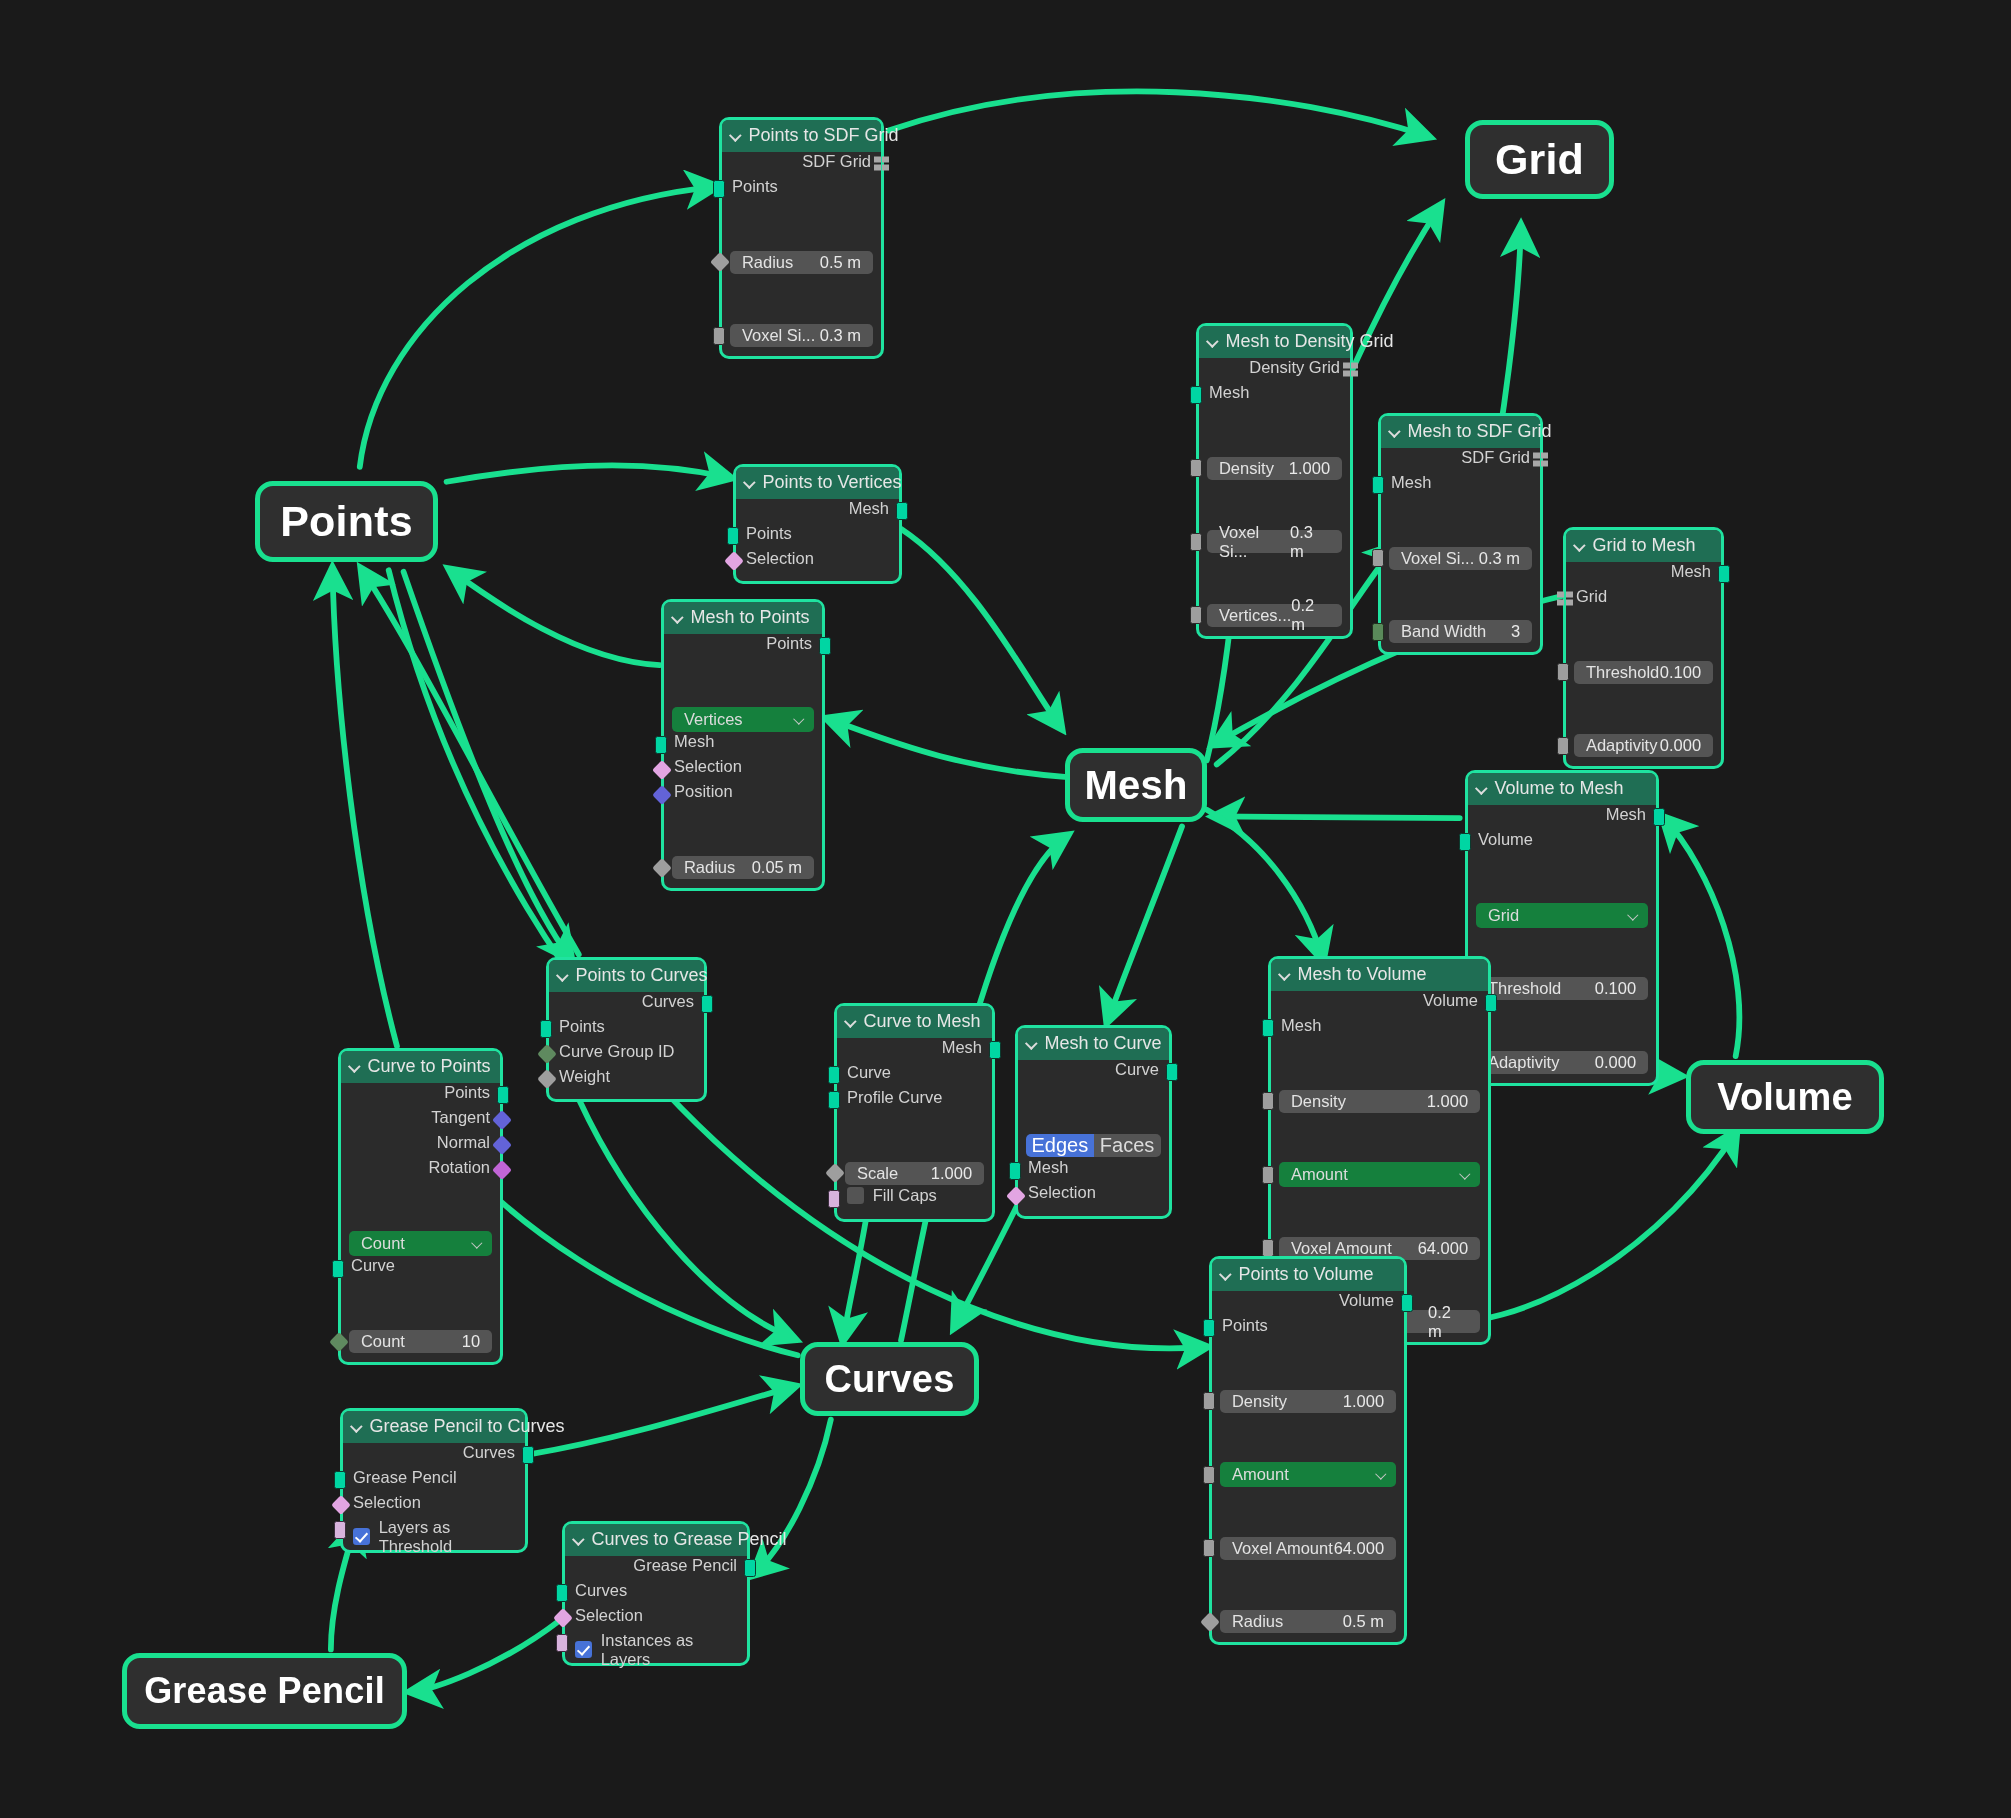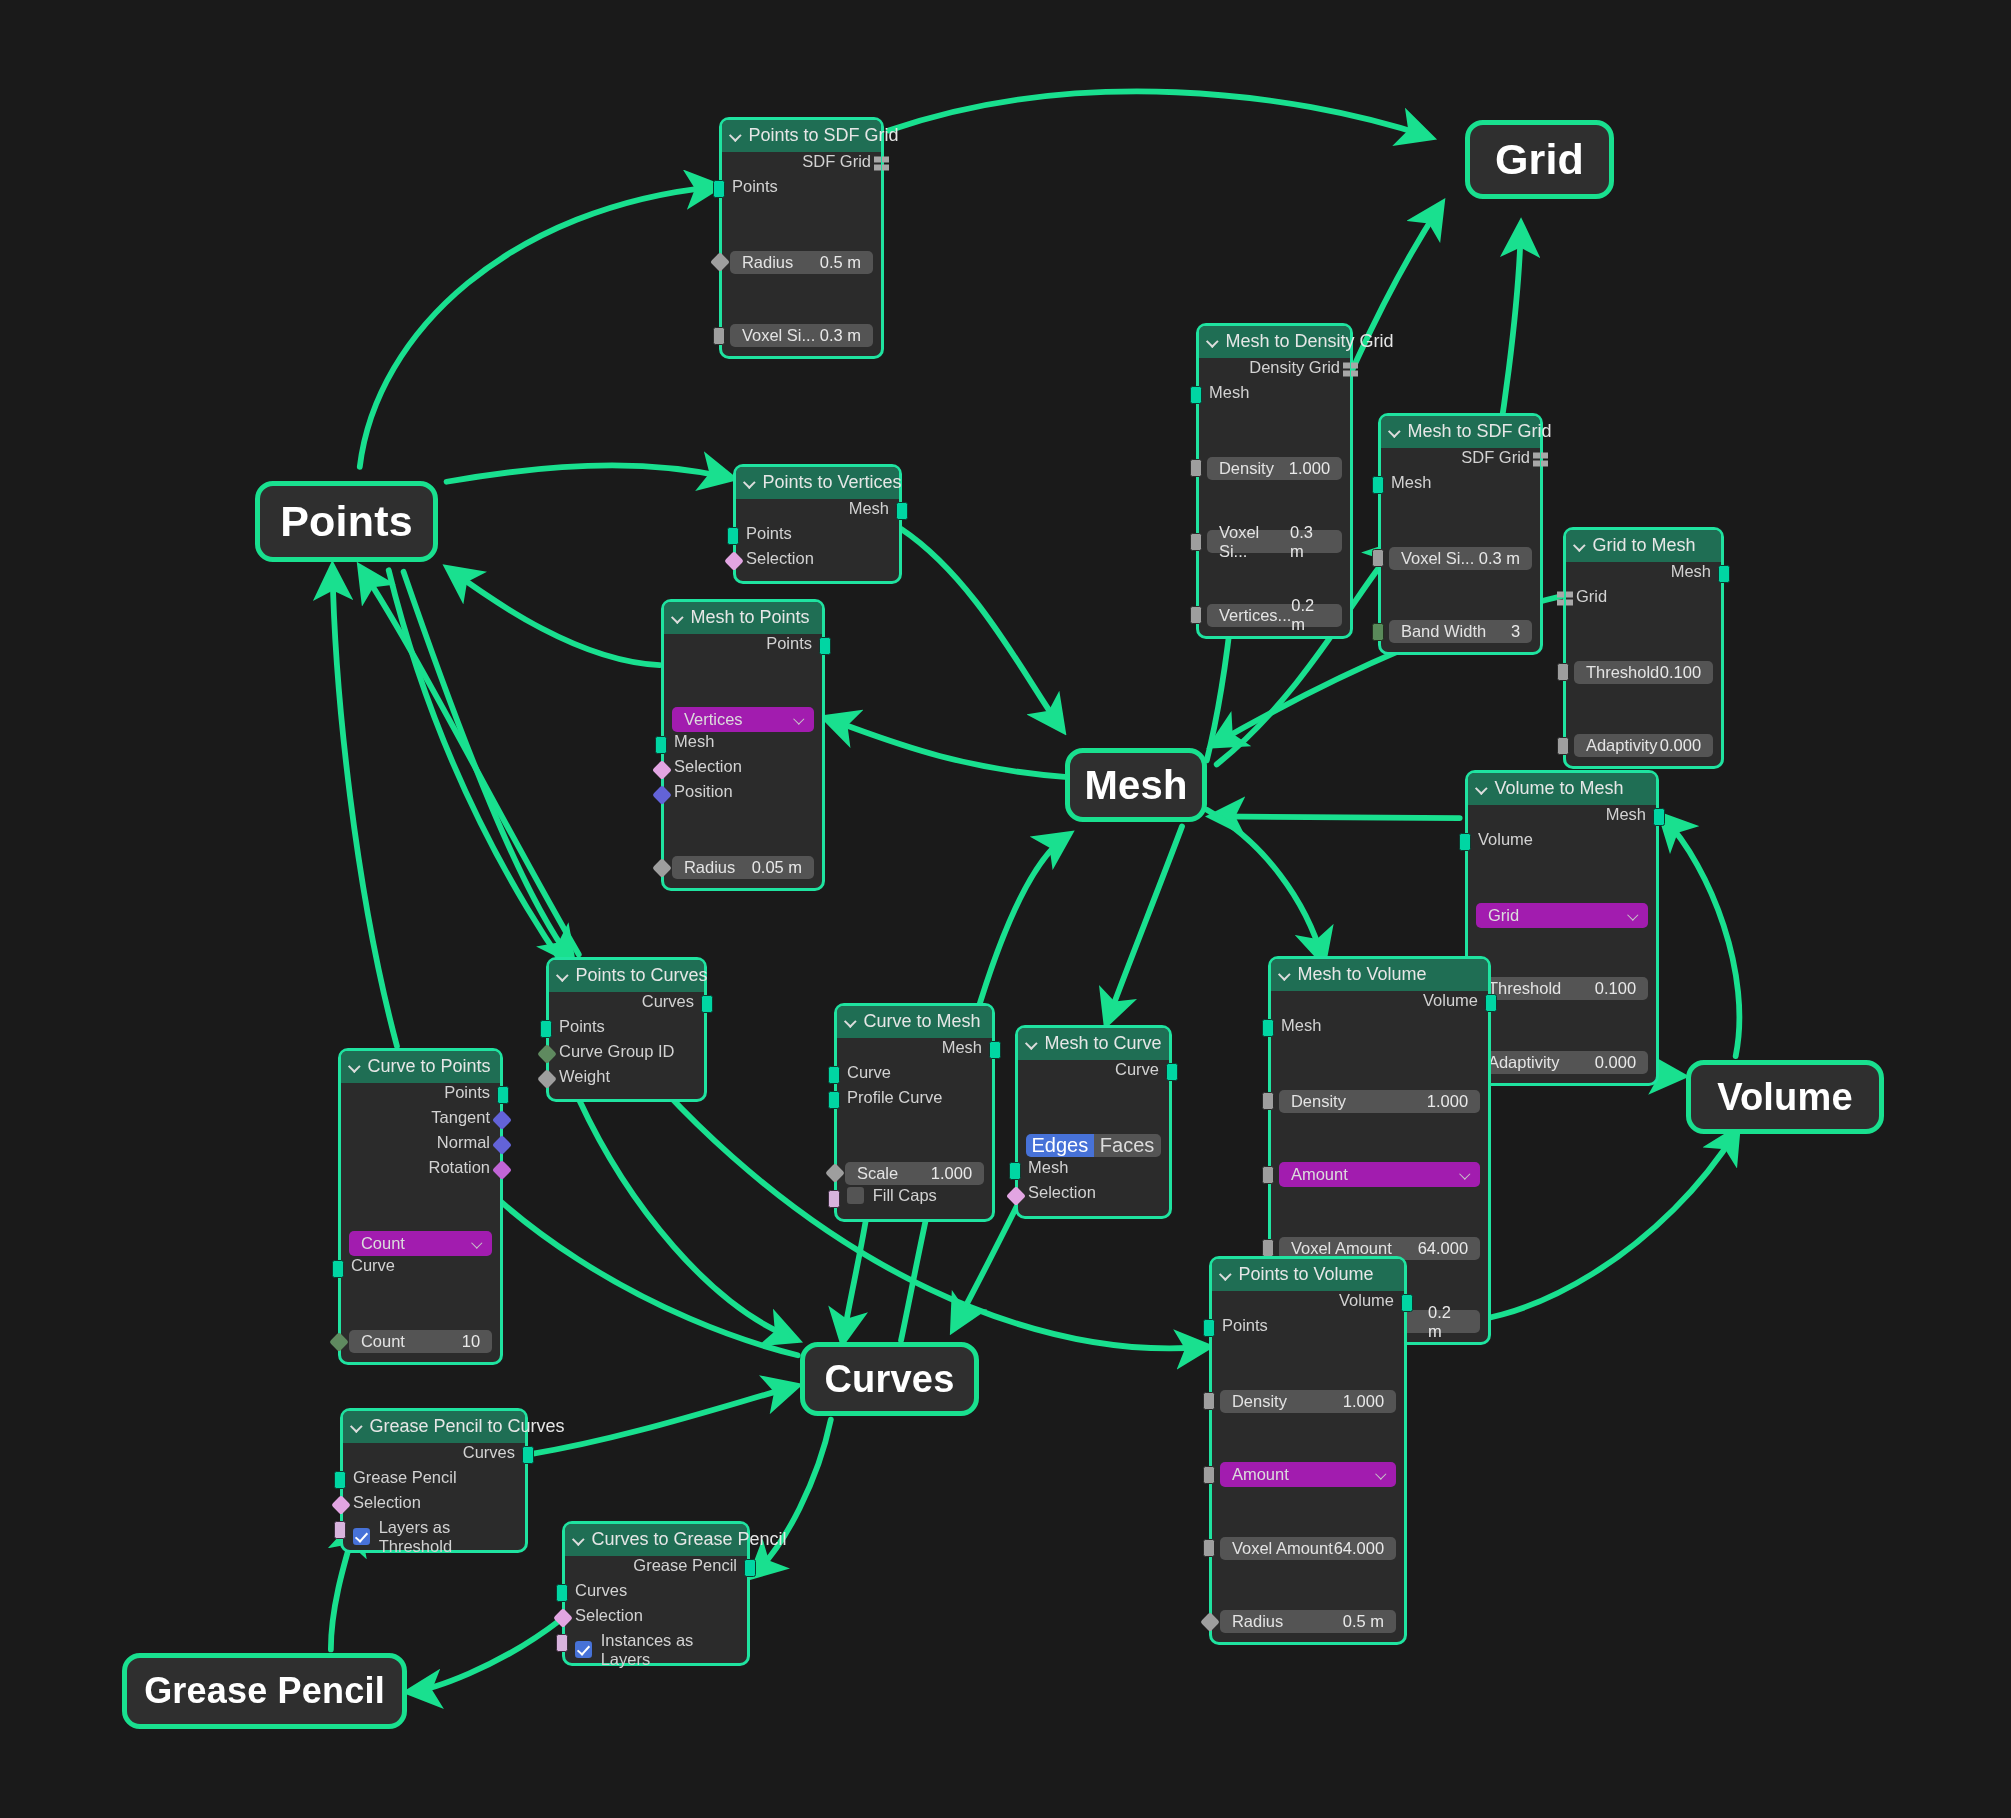--- a/index.html
+++ b/index.html
@@ -80,21 +80,21 @@
     height: 23px; width: 100%;
     background: #545454; border-radius: 5px;
     display: flex; align-items: center; justify-content: space-between;
     padding: 0 11.6px; font-size: 16.5px; color: #e3e3e3;
   }
   .w .wv { color: #e9e9e9; }
   .wrow { position: relative; padding: 1.7px 8.3px 1.7px 8.3px; height: 26.5px; display:flex; align-items:center;margin-top:47px; }
 
   .drop {
     height: 25px; width: 100%;
-    background: #a21caf; border-radius: 5px;
+    background: #15803d; border-radius: 5px;
     display: flex; align-items: center; justify-content: space-between;
     padding: 0 8.3px 0 11.6px; font-size: 16.5px; color: #dcdcdc;
   }
   .dchev { width: 10.7px; height: 10.7px; position: relative; }
   .dchev::after { content:""; position:absolute; left:0; top:0.8px; width:6.6px; height:6.6px;
     border-right: 1.8px solid #c8c8c8; border-bottom: 1.8px solid #c8c8c8; transform: rotate(45deg); }
 
   .seg { display: flex; width: 100%; height: 23px; border-radius: 5px; overflow: hidden; }
   .seg > div { flex: 1; display: flex; align-items: center; justify-content: center; font-size: 20px; }
   .seg .on  { background: #4772d8; color: #ffffff; }

